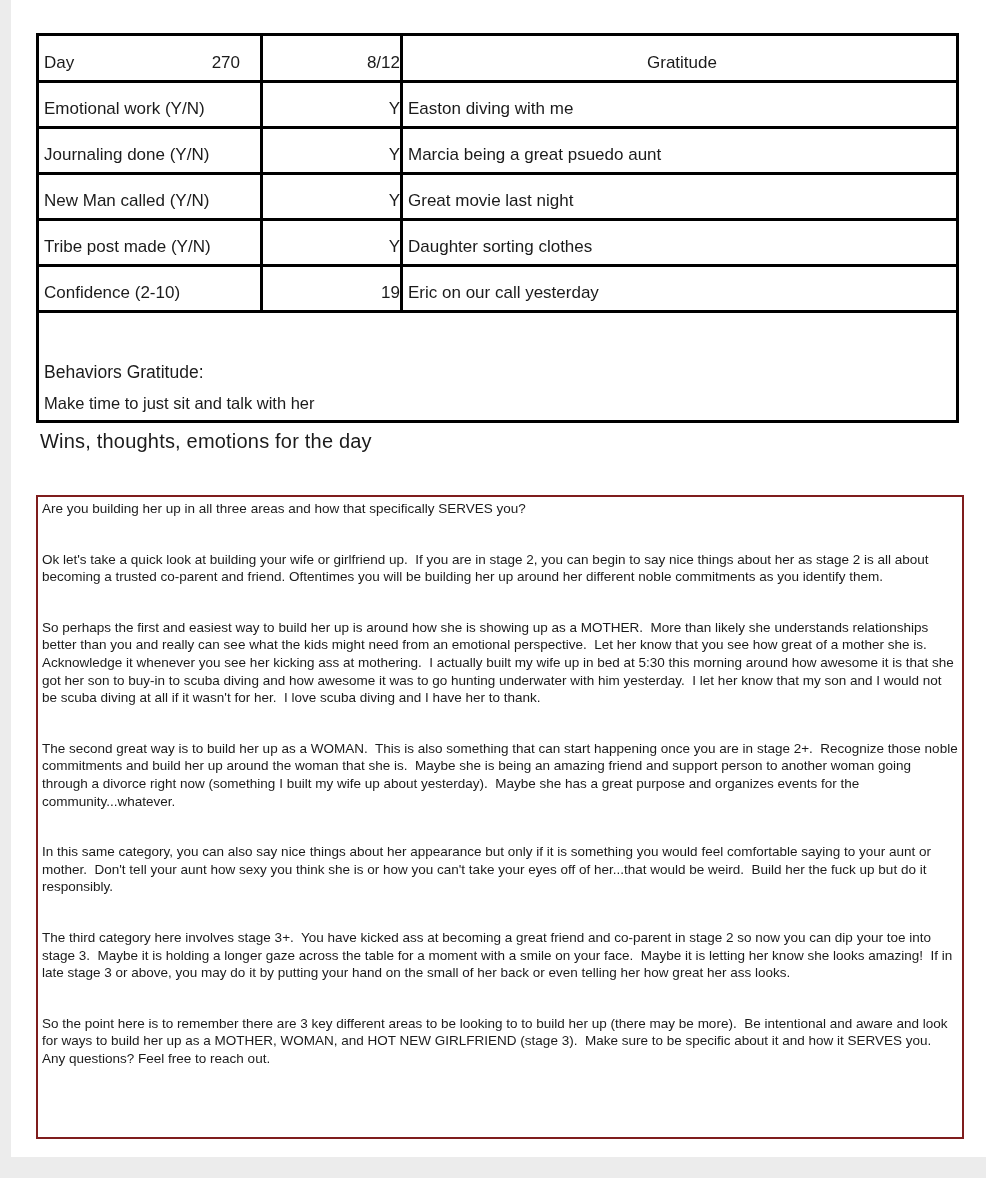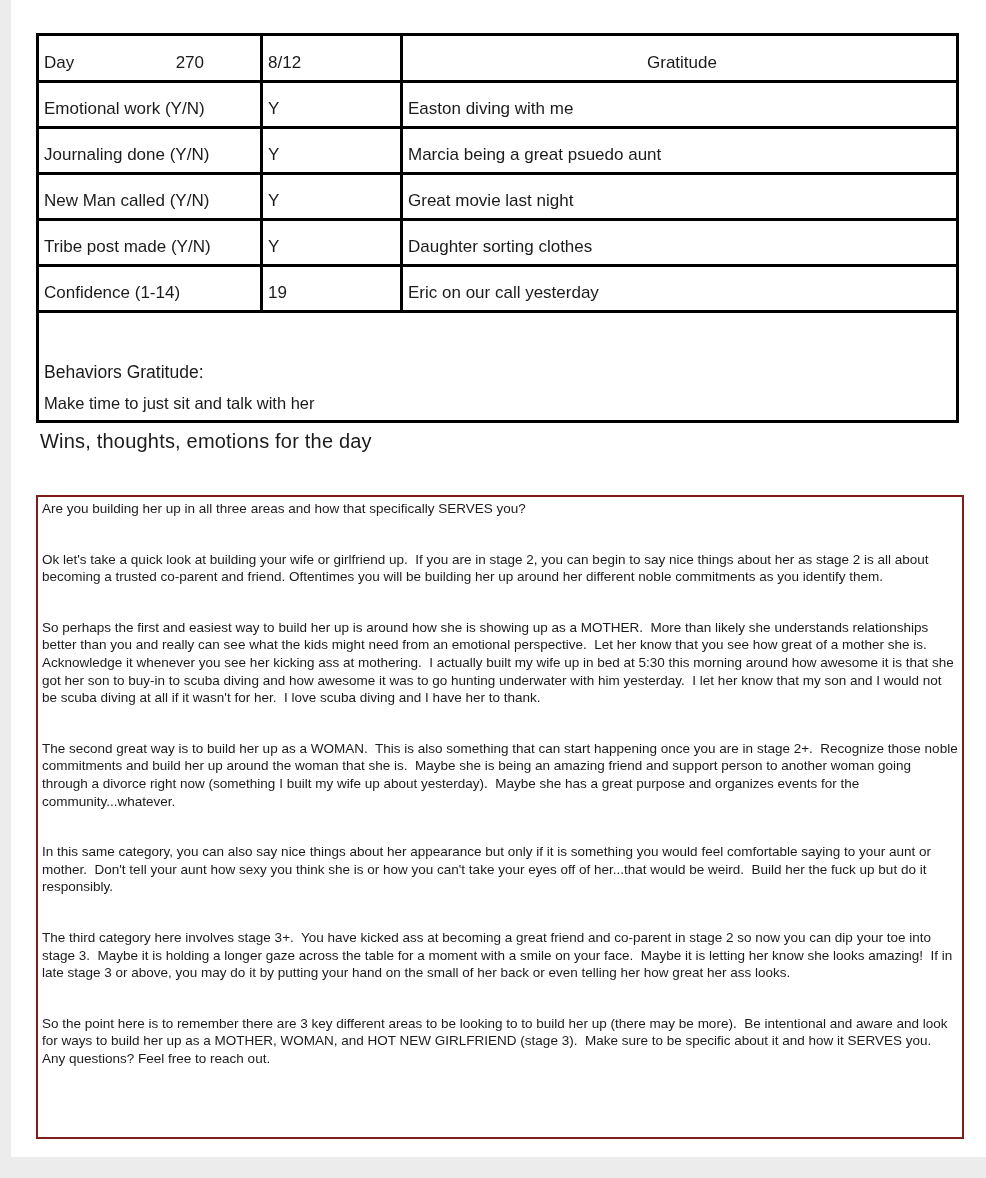--- a/index.html
+++ b/index.html
@@ -30,29 +30,29 @@
   table.tracker td{
     border:3px solid #000;
     font-size:17px;
     vertical-align:bottom;
     padding:0 0 7px 5px;
     overflow:hidden;
     white-space:nowrap;
   }
   tr.r-head{height:47px;}
   tr.r-std{height:46px;margin-left:43px;}
-  td.c-val{text-align:left;padding-left:0;}
+  td.c-val{text-align:right;padding-left:0;}
   td.c-grat{padding-left:5px;}
   td.gr-head{
     border-top:none;border-right:none;
     text-align:center;padding-left:0;
   }
   .day-cell-inner{
     display:flex;justify-content:space-between;align-items:flex-start;
-    padding-right:56px;
+    padding-right:20px;
   }
   td.behaviors-cell{
     vertical-align:top;
     height:100px;
     padding:12px 6px 0 5px;
     white-space:normal;
   }
   .behaviors-title{font-size:17.5px;margin:0 0 11px 0;}
   .behaviors-entry{font-size:16.5px;}
   .wins-title{
@@ -122,21 +122,21 @@
       <td class="c-grat">Great movie last night</td>
     </tr>
 
     <tr class="r-std">
       <td>Tribe post made (Y/N)</td>
       <td class="c-val">Y</td>
       <td class="c-grat">Daughter sorting clothes</td>
     </tr>
 
     <tr class="r-std">
-      <td>Confidence (1-14)</td>
+      <td>Confidence (2-10)</td>
       <td class="c-val">19</td>
       <td class="c-grat">Eric on our call yesterday</td>
     </tr>
 
 
     <tr>
       <td class="behaviors-cell" colspan="3">
         <div class="behaviors-title">Behaviors Gratitude:</div>
         <div class="behaviors-entry">Make time to just sit and talk with her</div>
       </td>

